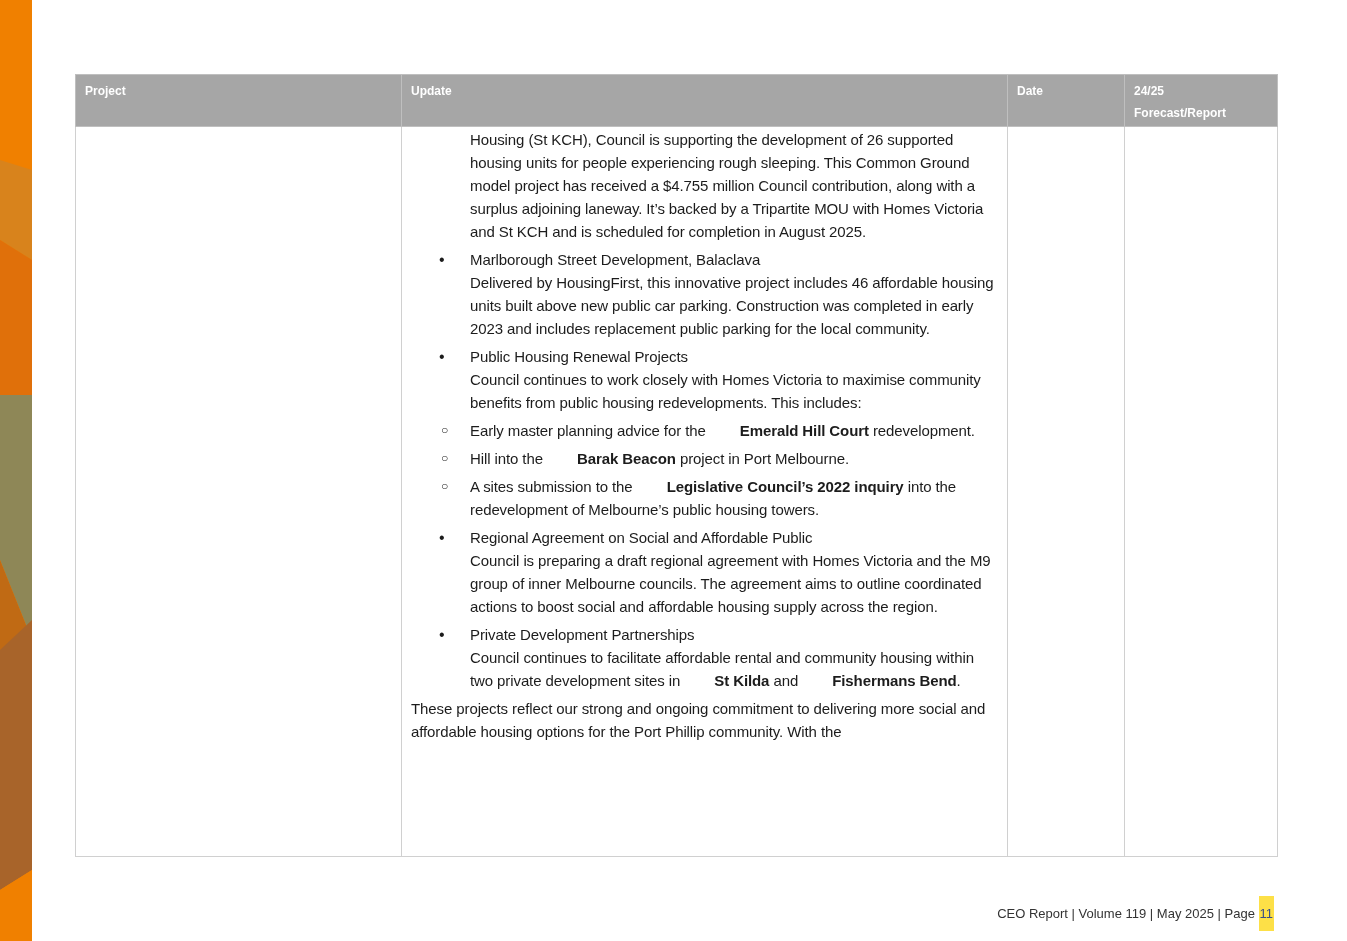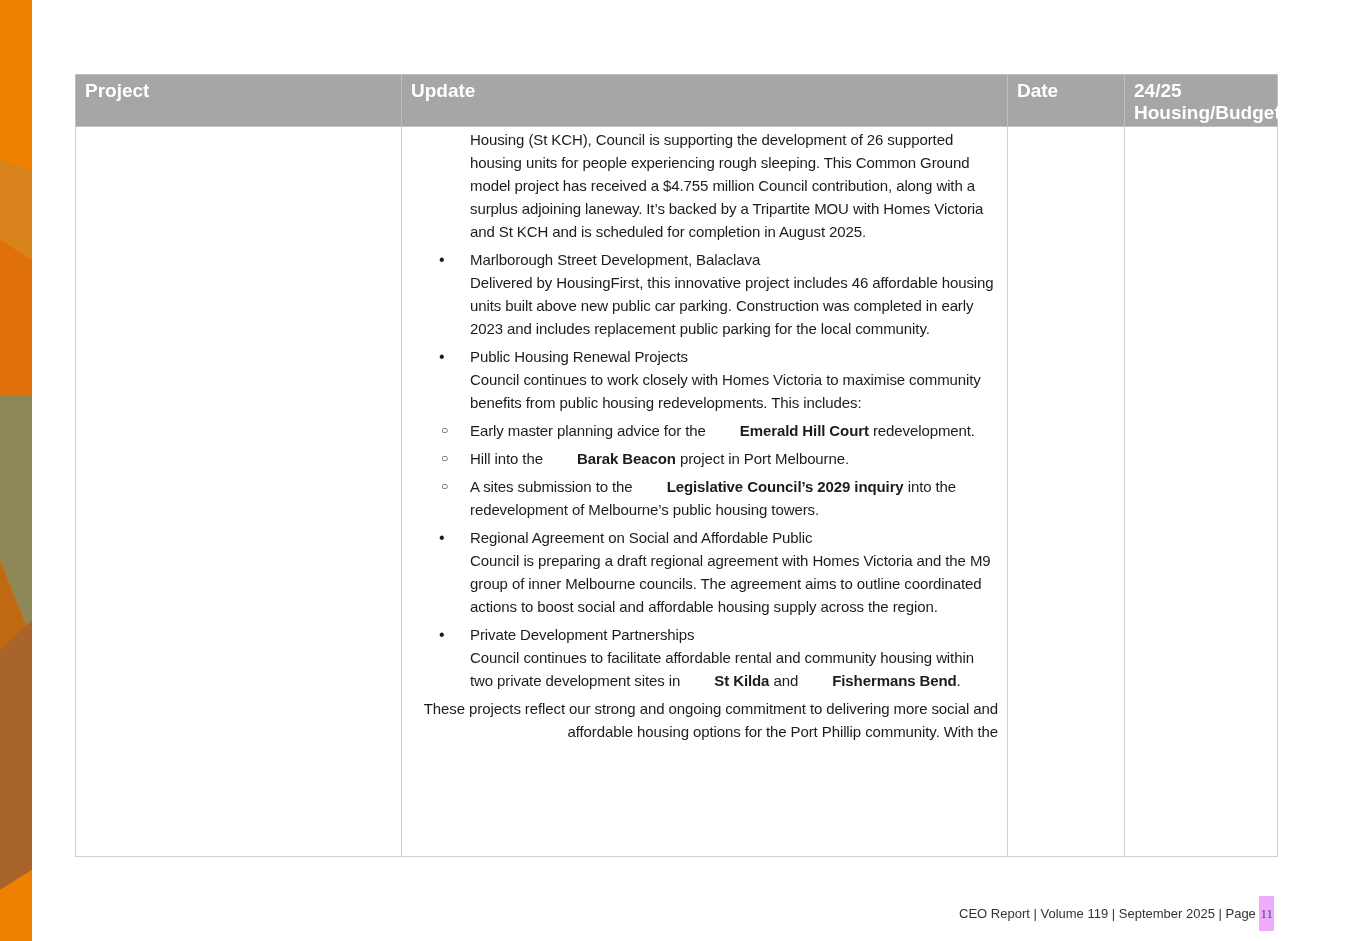--- a/index.html
+++ b/index.html
@@ -11,43 +11,43 @@
   }
   .side-band { position: absolute; left: 0; top: 0; width: 32px; height: 941px; overflow: hidden; }
   .side-band svg { display: block; }
   table.report {
     position: absolute; left: 75px; top: 74px; width: 1202px;
     border-collapse: collapse; table-layout: fixed;
     font-size: 15px;
   }
   table.report th {
     background: #a6a6a6; color: #ffffff; font-weight: bold; text-align: left;
-    vertical-align: top; padding: 5px 9px 2px 9px; font-size: 19px; line-height: 22px;
+    vertical-align: top; padding: 5px 9px 2px 9px; font-size: 12px; line-height: 22px;
     border: 1px solid #bfbfbf; height: 39px; box-sizing: border-box;
   }
   table.report td {
     vertical-align: top; border: 1px solid #d0d0d0; padding: 0 9px;
     height: 730px; box-sizing: border-box;
   }
   col.c1 { width: 326px; } col.c2 { width: 606px; } col.c3 { width: 117px; } col.c4 { width: 153px; }
   .update { line-height: 23px; color: #1c1c1c; font-size: 15px; letter-spacing: -0.1px; }
   .cont { padding-left: 59px; padding-top: 1px; }
   ul.bul { list-style: none; margin: 5px 0 0 0; padding: 0; }
   ul.bul > li { position: relative; padding-left: 59px; margin-bottom: 5px; }
   ul.bul > li > .dot { position: absolute; left: 28px; top: 0; font-size: 16px; }
   .bhead { font-weight: normal; display: block; }
   ul.sub { list-style: none; margin: 5px 0 0 0; padding: 0; }
   ul.sub > li { position: relative; padding-left: 59px; margin-bottom: 5px; }
   ul.sub > li > .circ { position: absolute; left: 30px; top: 0; font-size: 12px; }
   b { font-weight: bold; padding-left: 30px; }
-  .closing { margin-top: 4px; text-align: right; }
+  .closing { margin-top: 4px; }
   .footer {
     position: absolute; right: 73px; top: 906px; font-size: 13px; color: #333;
   }
-  .footer .pg { background: #f0abfc; color: #3b4e86; padding: 10px 1px; font-family: Liberation Serif, serif; }
+  .footer .pg { background: #fde047; color: #3b4e86; padding: 10px 1px; }
 </style>
 </head>
 <body>
 
 <div class="side-band">
   <svg width="32" height="941" viewBox="0 0 32 941">
     <rect x="0" y="0" width="32" height="941" fill="#f08000"></rect>
     <polygon points="0,160 32,170 32,260 0,240" fill="#d8831c"></polygon>
     <polygon points="0,240 32,260 32,395 0,395" fill="#e0700a"></polygon>
     <polygon points="0,395 32,395 32,640 0,560" fill="#8e8757"></polygon>
@@ -64,21 +64,21 @@
       <col class="c3">
       <col class="c4">
     </colgroup>
   <thead>
     <tr>
       <th>Project</th>
       <th>Update</th>
       <th>Date</th>
       <th>
         <span>24/25</span><br>
-        <span>Housing/Budget</span>
+        <span>Forecast/Report</span>
       </th>
     </tr>
   </thead>
   <tbody>
     <tr>
       <td></td>
       <td>
         <div class="update">
           <div class="cont">Housing (St KCH), Council is supporting the development of 26 supported housing units for people experiencing rough sleeping. This Common Ground model project has received a $4.755 million Council contribution, along with a surplus adjoining laneway. It’s backed by a Tripartite MOU with Homes Victoria and St KCH and is scheduled for completion in August 2025.</div>
           <ul class="bul">
@@ -95,21 +95,21 @@
                 <li>
                   <span class="circ">○</span>
                   <span>Early master planning advice for the </span><b>Emerald Hill Court</b><span> redevelopment.</span>
                 </li>
                 <li>
                   <span class="circ">○</span>
                   <span>Hill into the </span><b>Barak Beacon</b><span> project in Port Melbourne.</span>
                 </li>
                 <li>
                   <span class="circ">○</span>
-                  <span>A sites submission to the </span><b>Legislative Council’s 2029 inquiry</b><span> into the redevelopment of Melbourne’s public housing towers.</span>
+                  <span>A sites submission to the </span><b>Legislative Council’s 2022 inquiry</b><span> into the redevelopment of Melbourne’s public housing towers.</span>
                 </li>
               </ul>
             </li>
             <li>
               <span class="dot">•</span>
               <span class="bhead">Regional Agreement on Social and Affordable Public</span>
               <span>Council is preparing a draft regional agreement with Homes Victoria and the M9 group of inner Melbourne councils. The agreement aims to outline coordinated actions to boost social and affordable housing supply across the region.</span>
             </li>
             <li>
               <span class="dot">•</span>
@@ -120,14 +120,14 @@
           <div class="closing">These projects reflect our strong and ongoing commitment to delivering more social and affordable housing options for the Port Phillip community. With the</div>
         </div>
       </td>
       <td></td>
       <td></td>
     </tr>
   </tbody>
 </table>
 
 <div class="footer">
-  <span>CEO Report | Volume 119 | September 2025 | Page </span><span class="pg">11</span>
+  <span>CEO Report | Volume 119 | May 2025 | Page </span><span class="pg">11</span>
 </div>
 
 </body></html>

